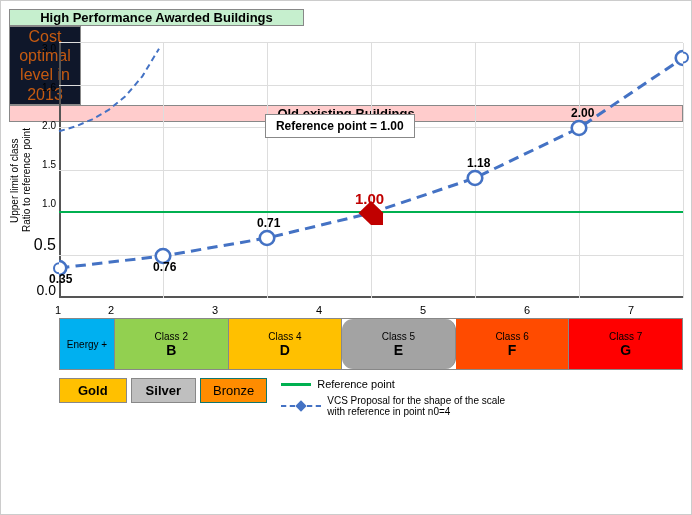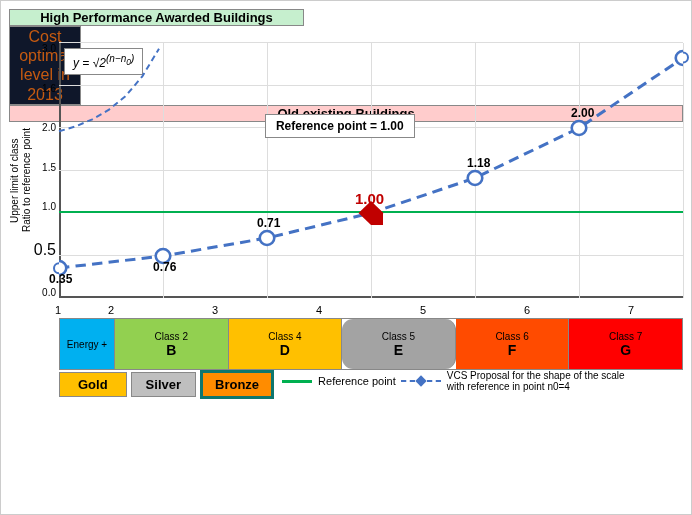--- a/index.html
+++ b/index.html
@@ -137,24 +137,24 @@
     .legend-silver {
       background: #bfbfbf;
       border: 1px solid #888;
       padding: 4px 14px;
       font-size: 13px;
       font-weight: bold;
       color: #000;
     }
     .legend-bronze {
       background: #ff8c00;
-      border: 3px solid #0f766e;
+      border: 1px solid #0f766e;
       padding: 4px 12px;
       font-size: 13px;
-      font-weight: bold;
+      font-weight: normal;
       color: #000;
       text-align: right;
     }
     .legend-item {
       display: flex;
       align-items: center;
       gap: 6px;
       font-size: 11px;
     }
     .legend-line-green {
@@ -194,21 +194,21 @@
 
     <div style="flex:1; position:relative;">
 
       <div style="position:absolute; left:0; top:0; bottom:20px; width:28px; display:flex; flex-direction:column; justify-content:space-between; align-items:flex-end; padding-right:3px;">
         <span style="font-size:10px;">3.0</span>
         <span style="font-size:10px;">1.6</span>
         <span style="font-size:10px;">2.0</span>
         <span style="font-size:10px;">1.5</span>
         <span style="font-size:10px;">1.0</span>
         <span style="font-size:16px;">0.5</span>
-        <span style="font-size:10px;padding-left:11px;">0.0</span>
+        <span style="font-size:14px;padding-left:11px;">0.0</span>
       </div>
 
       <div style="position:absolute; left:28px; top:0; right:0; bottom:20px;">
 
         <div style="position:absolute; left:0; top:0; bottom:0; width:2px; background:#555;"></div>
         <div style="position:absolute; left:0; right:0; bottom:0; height:2px; background:#555;"></div>
 
         <div class="h-line" style="bottom:16.67%;"></div>
         <div class="h-line" style="bottom:33.33%;"></div>
         <div class="h-line" style="bottom:50%;"></div>
@@ -218,23 +218,20 @@
 
         <div class="v-line" style="left:16.67%;"></div>
         <div class="v-line" style="left:33.33%;"></div>
         <div class="v-line" style="left:50%;"></div>
         <div class="v-line" style="left:66.67%;"></div>
         <div class="v-line" style="left:83.33%;"></div>
         <div class="v-line" style="left:100%;"></div>
 
         <div class="reference-line" style="bottom:33.33%;"></div>
 
-        <div class="formula-box" style="top:5px; left:5px; font-size:12px;">
-          <span style="font-style:italic;">y = √2<sup>(n−n<sub>0</sub>)</sup></span>
-        </div>
 
         <div class="ref-box" style="top:28%; left:33%; font-size:12px; font-weight:bold;">
           <span>Reference point = 1.00</span>
         </div>
 
         <svg style="position:absolute; top:0; left:0; width:100%; height:100%; overflow:visible;">
 
           <polyline points="0,88.33 16.67,83.33 33.33,76.33 50,66.67 66.67,53 83.33,33.33 100,5.67" fill="none" stroke="#4472c4" stroke-width="2" stroke-dasharray="6,4" vector-effect="non-scaling-stroke" style="stroke-width:2px;"></polyline>
 
           <circle cx="0%" cy="88.33%" r="5" fill="white" stroke="#4472c4" stroke-width="2"></circle>
@@ -314,33 +311,33 @@
     <div class="class-cell" style="background:#ff4b00; flex:1;">
       <span class="class-top">Class 6</span>
       <span class="class-bot">F</span>
     </div>
     <div class="class-cell" style="background:#ff0000; flex:1; border-right:none;">
       <span class="class-top">Class 7</span>
       <span class="class-bot">G</span>
     </div>
   </div>
 
-  <div style="display:flex; margin-left:50px; align-items:flex-start; ">
+  <div style="display:flex; margin-left:50px; margin-top:8px; align-items:flex-start; gap:6px;">
     <div style="display:flex; gap:4px; align-items:center;">
       <div class="legend-gold">
         <span>Gold</span>
       </div>
       <div class="legend-silver">
         <span>Silver</span>
       </div>
       <div class="legend-bronze">
         <span>Bronze</span>
       </div>
     </div>
-    <div style="margin-left:8px; display:flex; flex-direction:row; gap:5px;">
+    <div style="margin-left:8px; display:flex; flex-direction:column; gap:5px;">
       <div class="legend-item">
         <div class="legend-line-green"></div>
         <span>Reference point</span>
       </div>
       <div class="legend-item">
         <div style="display:flex; align-items:center; gap:2px;">
           <div style="width:14px; height:0; border-top:2px dashed #4472c4;"></div>
           <div class="legend-diamond"></div>
           <div style="width:14px; height:0; border-top:2px dashed #4472c4;"></div>
         </div>

